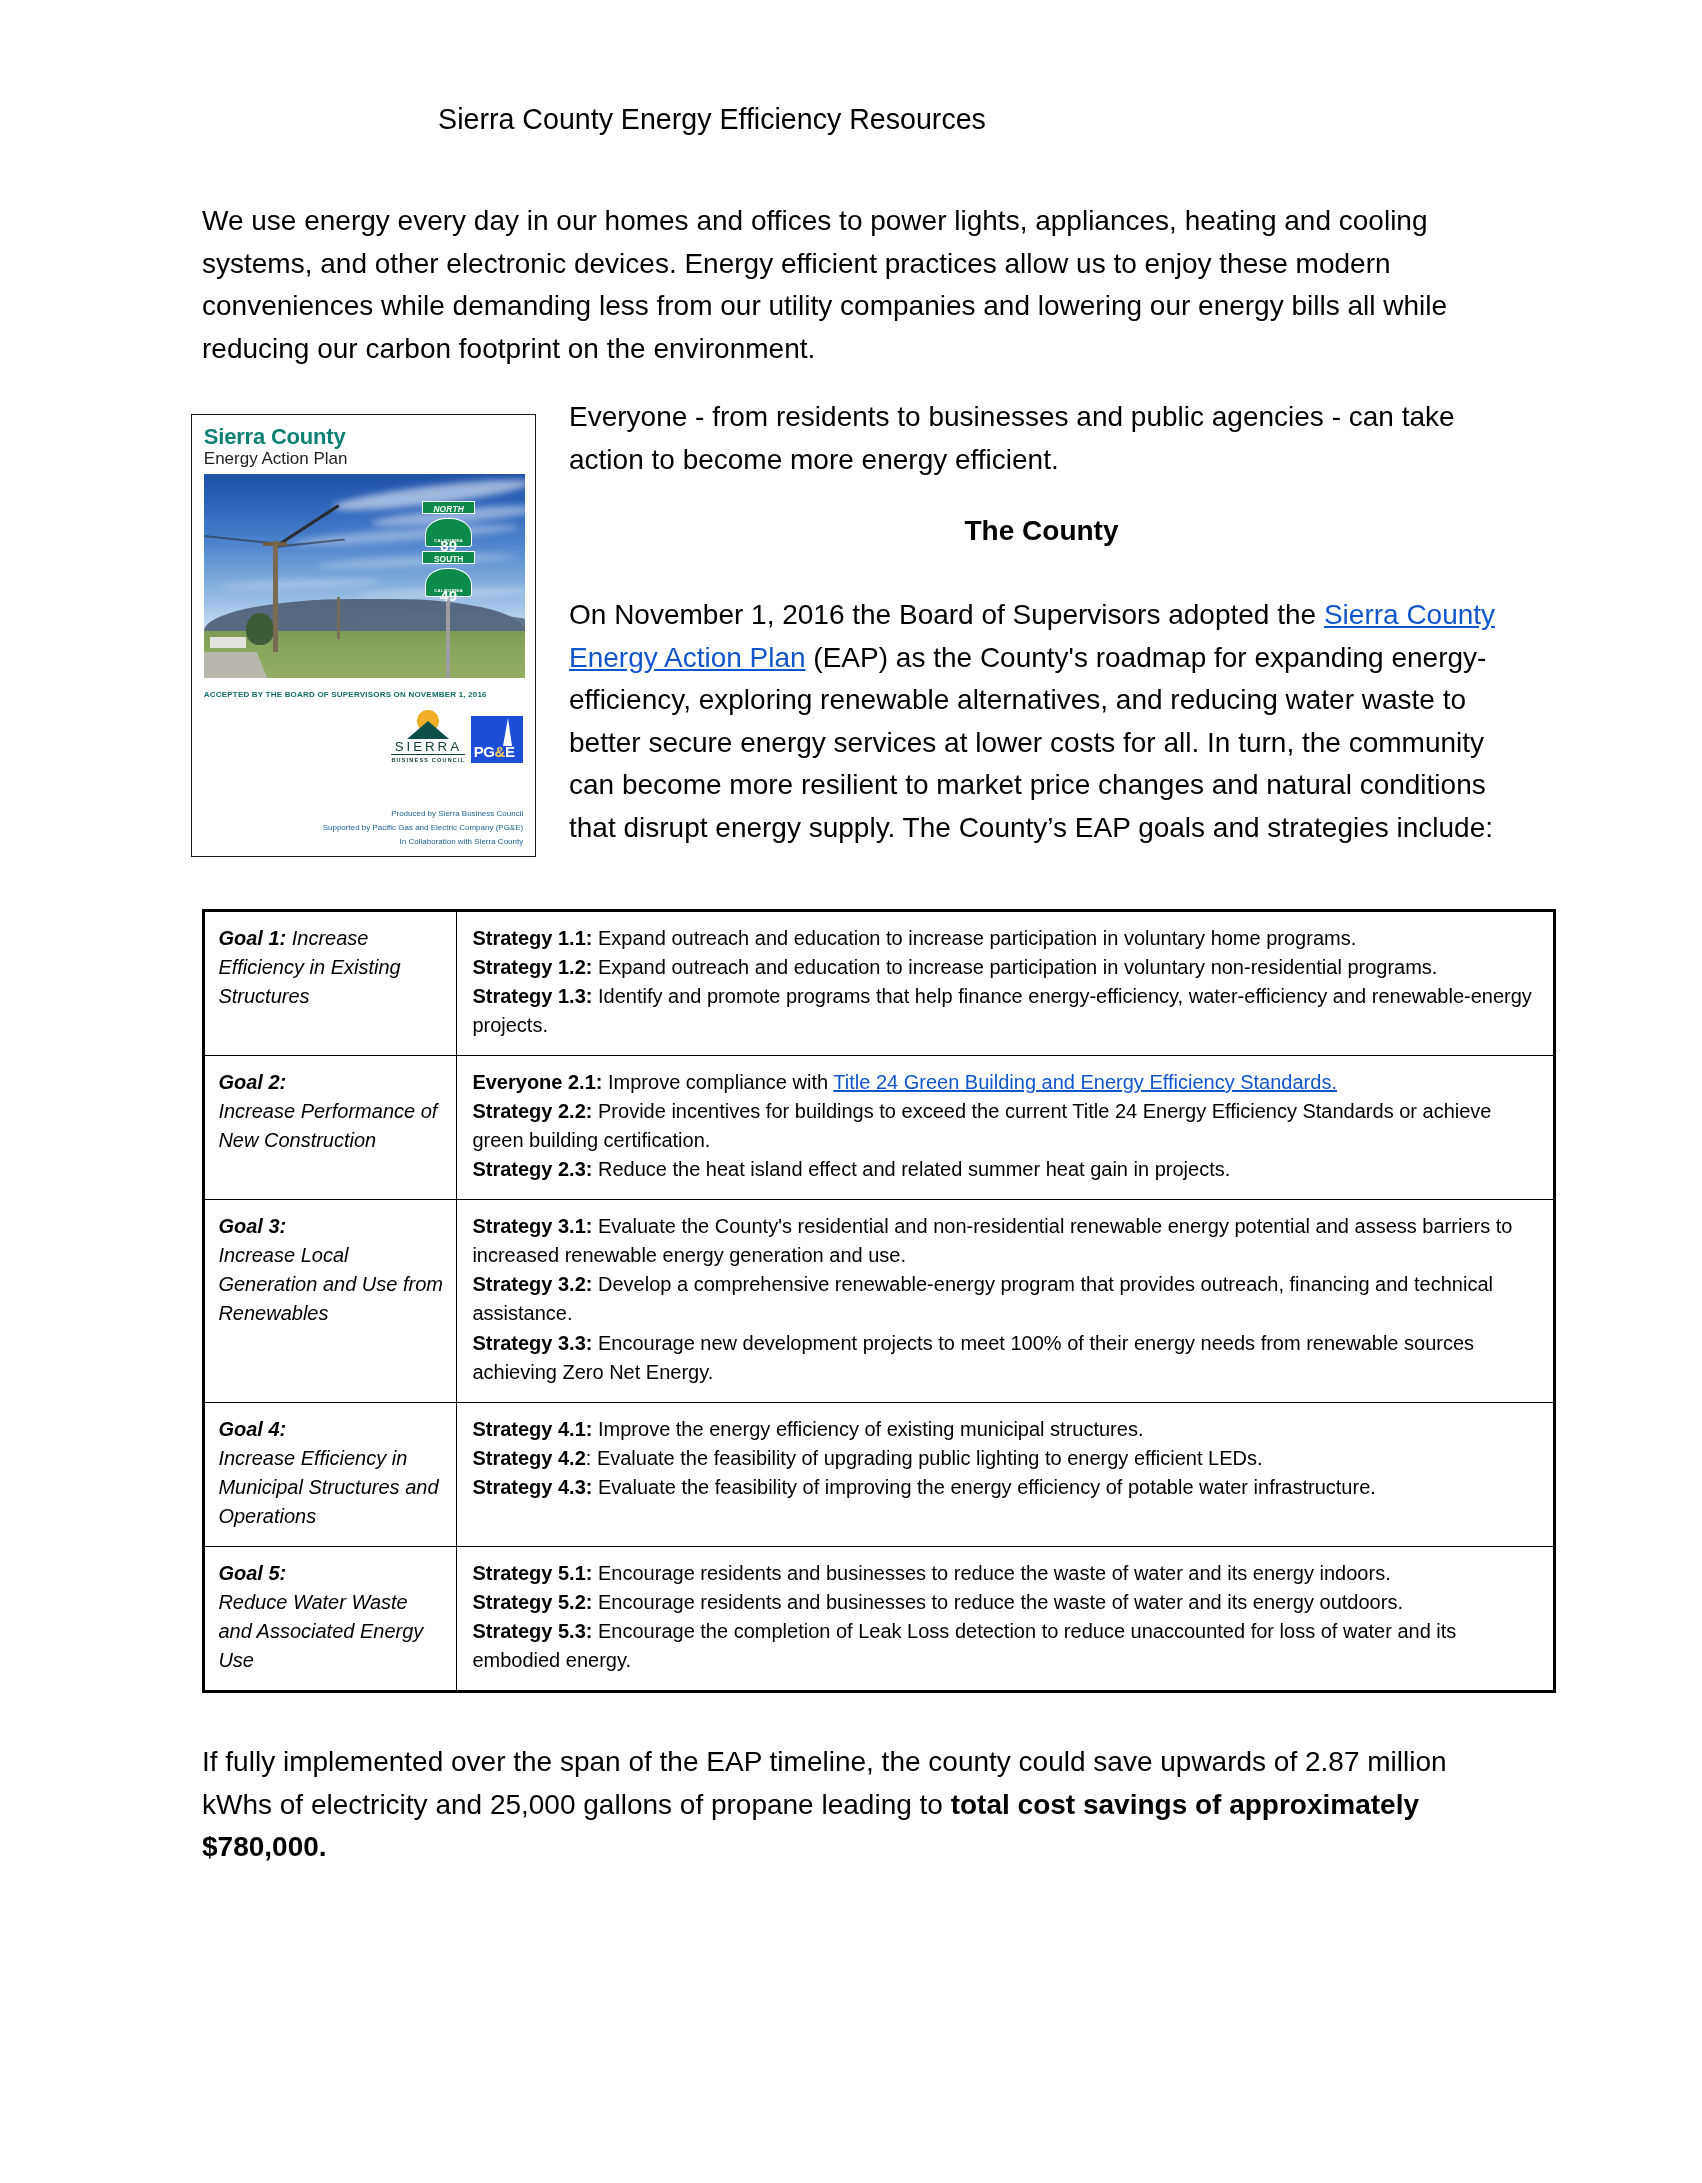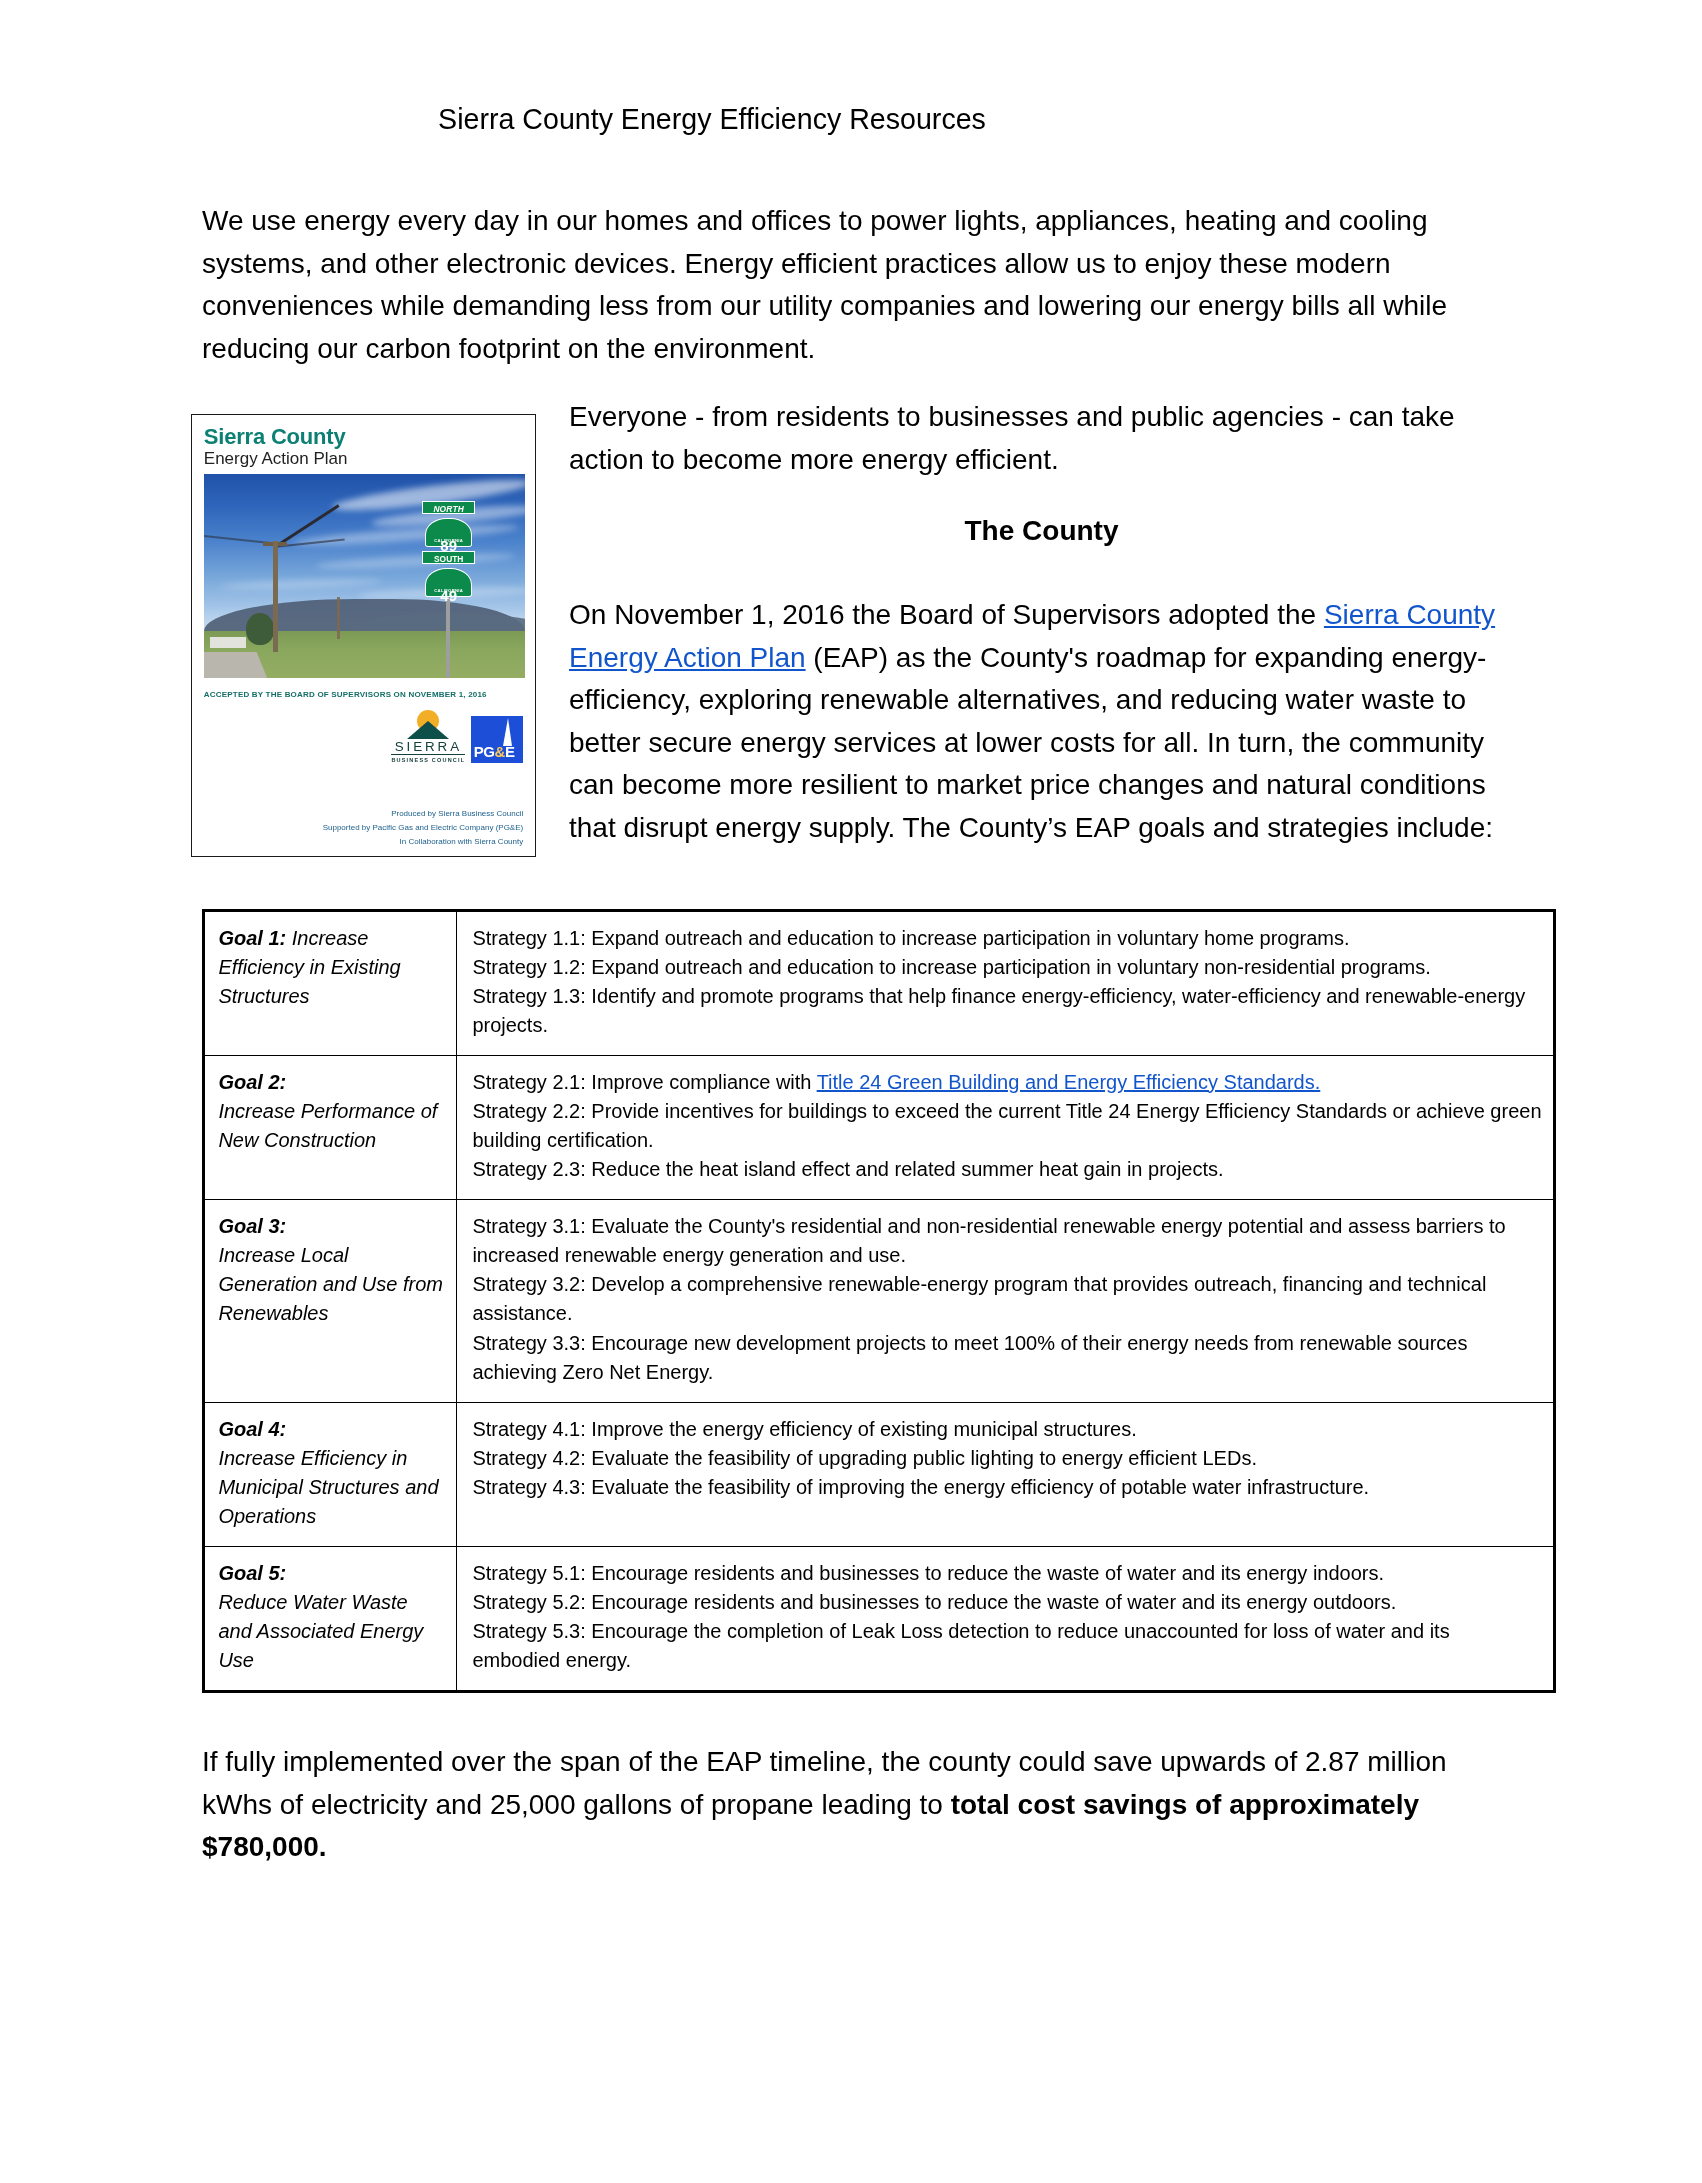--- a/index.html
+++ b/index.html
@@ -361,21 +361,21 @@
     font-style: italic;
   }
   .goals-table td.strat-cell {
     padding-left: 15px;
   }
   .goals-table tr td { border-left: none; border-right: none; }
   .goals-table tr td.goal-cell { border-right: 1.7px solid #000; }
   .goals-table tr:first-child td { border-top: none; }
   .goals-table tr:last-child td { border-bottom: none; }
   .goal-label { font-weight: bold; }
-  .strat-label { font-weight: normal; }
+  .strat-label { font-weight: bold; }
   .strategy-line { display: block; }
 
   
   #closing-para { top: 1741px; }
   .bold { font-weight: bold; }
 </style>
 </head>
 <body>
 
 <div class="page">
@@ -462,21 +462,21 @@
         <td class="strat-cell">
           <span class="strategy-line"><span class="strat-label">Strategy 1.1:</span><span> Expand outreach and education to increase participation in voluntary home programs.</span></span>
           <span class="strategy-line"><span class="strat-label">Strategy 1.2:</span><span> Expand outreach and education to increase participation in voluntary non-residential programs.</span></span>
           <span class="strategy-line"><span class="strat-label">Strategy 1.3:</span><span> Identify and promote programs that help finance energy-efficiency, water-efficiency and renewable-energy projects.</span></span>
         </td>
       </tr>
 
       <tr>
         <td class="goal-cell"><span class="goal-label">Goal 2:</span><br><span>Increase Performance of New Construction</span></td>
         <td class="strat-cell">
-          <span class="strategy-line"><span class="strat-label">Strategy 2.1:</span><span> Improve compliance with </span><a href="#" class="doclink">Title 24 Green Building and Energy Efficiency Standards.</a></span>
+          <span class="strategy-line"><span class="strat-label">Everyone 2.1:</span><span> Improve compliance with </span><a href="#" class="doclink">Title 24 Green Building and Energy Efficiency Standards.</a></span>
           <span class="strategy-line"><span class="strat-label">Strategy 2.2:</span><span> Provide incentives for buildings to exceed the current Title 24 Energy Efficiency Standards or achieve green building certification.</span></span>
           <span class="strategy-line"><span class="strat-label">Strategy 2.3:</span><span> Reduce the heat island effect and related summer heat gain in projects.</span></span>
         </td>
       </tr>
 
       <tr>
         <td class="goal-cell"><span class="goal-label">Goal 3:</span><br><span>Increase Local Generation and Use from Renewables</span></td>
         <td class="strat-cell">
           <span class="strategy-line"><span class="strat-label">Strategy 3.1:</span><span> Evaluate the County's residential and non-residential renewable energy potential and assess barriers to increased renewable energy generation and use.</span></span>
           <span class="strategy-line"><span class="strat-label">Strategy 3.2:</span><span> Develop a comprehensive renewable-energy program that provides outreach, financing and technical assistance.</span></span>

